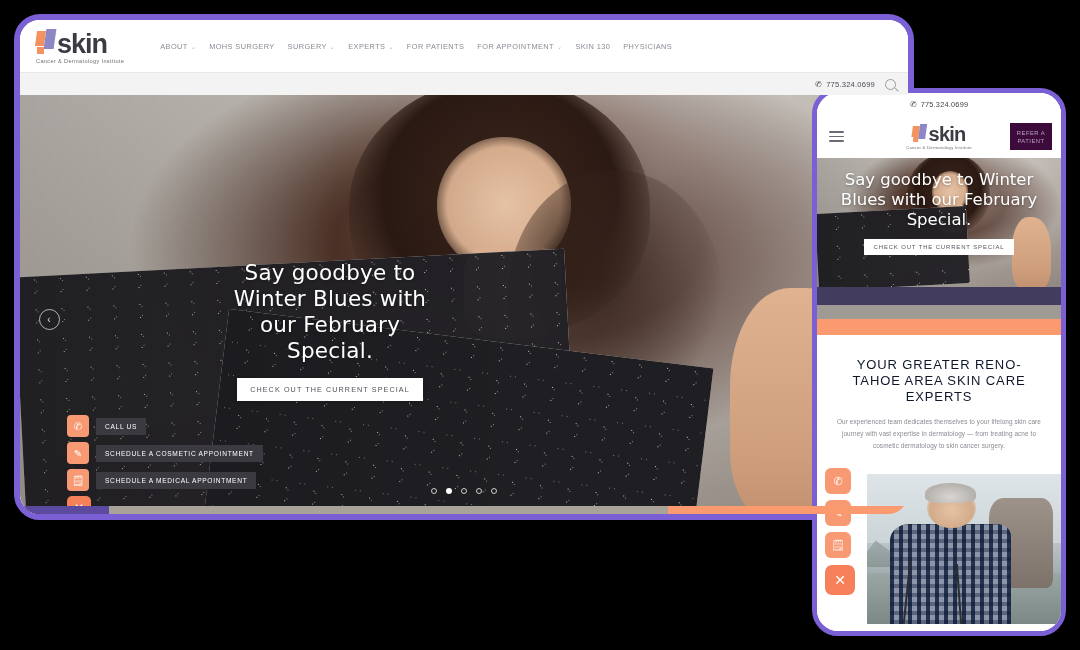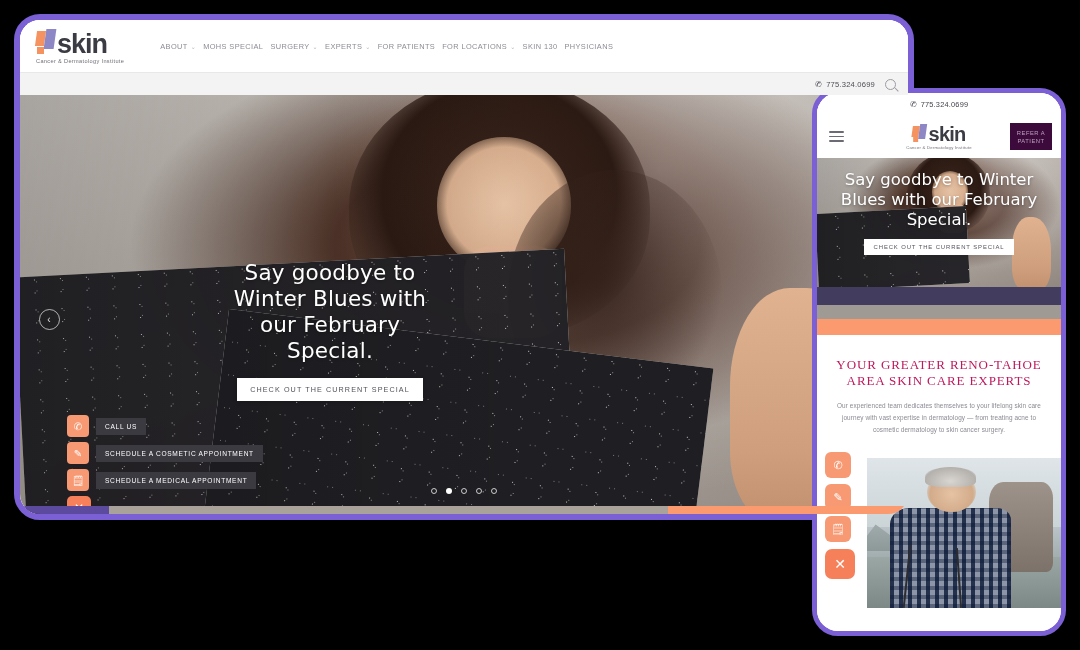--- a/index.html
+++ b/index.html
@@ -29,21 +29,21 @@
   }
   .logo-block { display:flex; flex-direction:column; justify-content:center; }
   .logo-row { display:flex; align-items:flex-end; }
   .logo-mark { width:20px; height:26px; position:relative; margin-right:1px; }
   .lm1 { position:absolute; left:0; top:2px; width:9px; height:15px; background:#f4935f; transform: skewX(-8deg);}
   .lm2 { position:absolute; left:9px; top:0px; width:10px; height:20px; background:#8e87c6; transform: skewX(-8deg);}
   .lm3 { position:absolute; left:1px; top:18px; width:7px; height:7px; background:#f4935f;}
   .logo-word { font-size:27px; font-weight:700; color:#3b3b44; letter-spacing:-1px; line-height:22px; font-family:"Liberation Sans", sans-serif;}
   .logo-sub { font-size:5.6px; color:#6f6f78; letter-spacing:0.35px; margin-top:3px; }
 
-  .dt-nav { display:flex; align-items:center; gap:7px; margin-left:36px; }
+  .dt-nav { display:flex; align-items:center; gap:13px; margin-left:36px; }
   .dt-nav-item {
     font-size:7.4px; color:#8b8b95; letter-spacing:0.4px; white-space:nowrap;
     display:flex; align-items:center; gap:3px; cursor:pointer;
   }
   .caret { font-size:6px; color:#b5b5bd; }
 
   
   .dt-subbar {
     height: 23px; background:#f3f3f3; border-top:1px solid #e8e8e8;
     display:flex; align-items:center; justify-content:flex-end;
@@ -208,22 +208,22 @@
     font-size:5.9px; letter-spacing:0.9px; padding:5px 10px; cursor:pointer;
   }
 
   .band { width:100%; }
   .band-purple { height:18px; background:#423c5e; }
   .band-gray   { height:14px; background:#a09a95; }
   .band-orange { height:16px; background:#fa9a6e; }
 
   .mb-section { padding:22px 16px 0; text-align:center; }
   .mb-h2 {
-    font-size:13px; line-height:16px; color:#be185d; letter-spacing:0.9px;
-    font-weight:400; font-family:Liberation Serif, serif;
+    font-size:13px; line-height:16px; color:#0f172a; letter-spacing:0.9px;
+    font-weight:400; font-family:Liberation Sans, sans-serif;
   }
   .mb-body { margin-top:11px; font-size:6.4px; line-height:12px; color:#8a8a93; letter-spacing:0.1px;}
 
   .mb-lower { position:relative; margin-top:14px; height:168px; }
   .mb-fab { position:absolute; left:8px; top:2px; display:flex; flex-direction:column; gap:6px; z-index:4;}
   .mb-fab .fab-sq { width:26px; height:26px; border-radius:6px; font-size:11px;}
   .mb-fab .fab-close { width:30px; height:30px; margin-top:1px; border-radius:7px; font-size:14px;}
 
   .mb-photo {
     position:absolute; left:50px; top:8px; right:0; height:150px; overflow:hidden;
@@ -289,35 +289,35 @@
           </div>
           <div class="logo-sub">Cancer &amp; Dermatology Institute</div>
         </div>
 
         <nav class="dt-nav">
           <div class="dt-nav-item">
             <span>ABOUT</span>
             <span class="caret">⌄</span>
           </div>
           <div class="dt-nav-item">
-            <span>MOHS SPECIAL</span>
+            <span>MOHS SURGERY</span>
           </div>
           <div class="dt-nav-item">
             <span>SURGERY</span>
             <span class="caret">⌄</span>
           </div>
           <div class="dt-nav-item">
             <span>EXPERTS</span>
             <span class="caret">⌄</span>
           </div>
           <div class="dt-nav-item">
             <span>FOR PATIENTS</span>
           </div>
           <div class="dt-nav-item">
-            <span>FOR LOCATIONS</span>
+            <span>FOR APPOINTMENT</span>
             <span class="caret">⌄</span>
           </div>
           <div class="dt-nav-item">
             <span>SKIN 130</span>
           </div>
           <div class="dt-nav-item">
             <span>PHYSICIANS</span>
           </div>
         </nav>
       </div>

